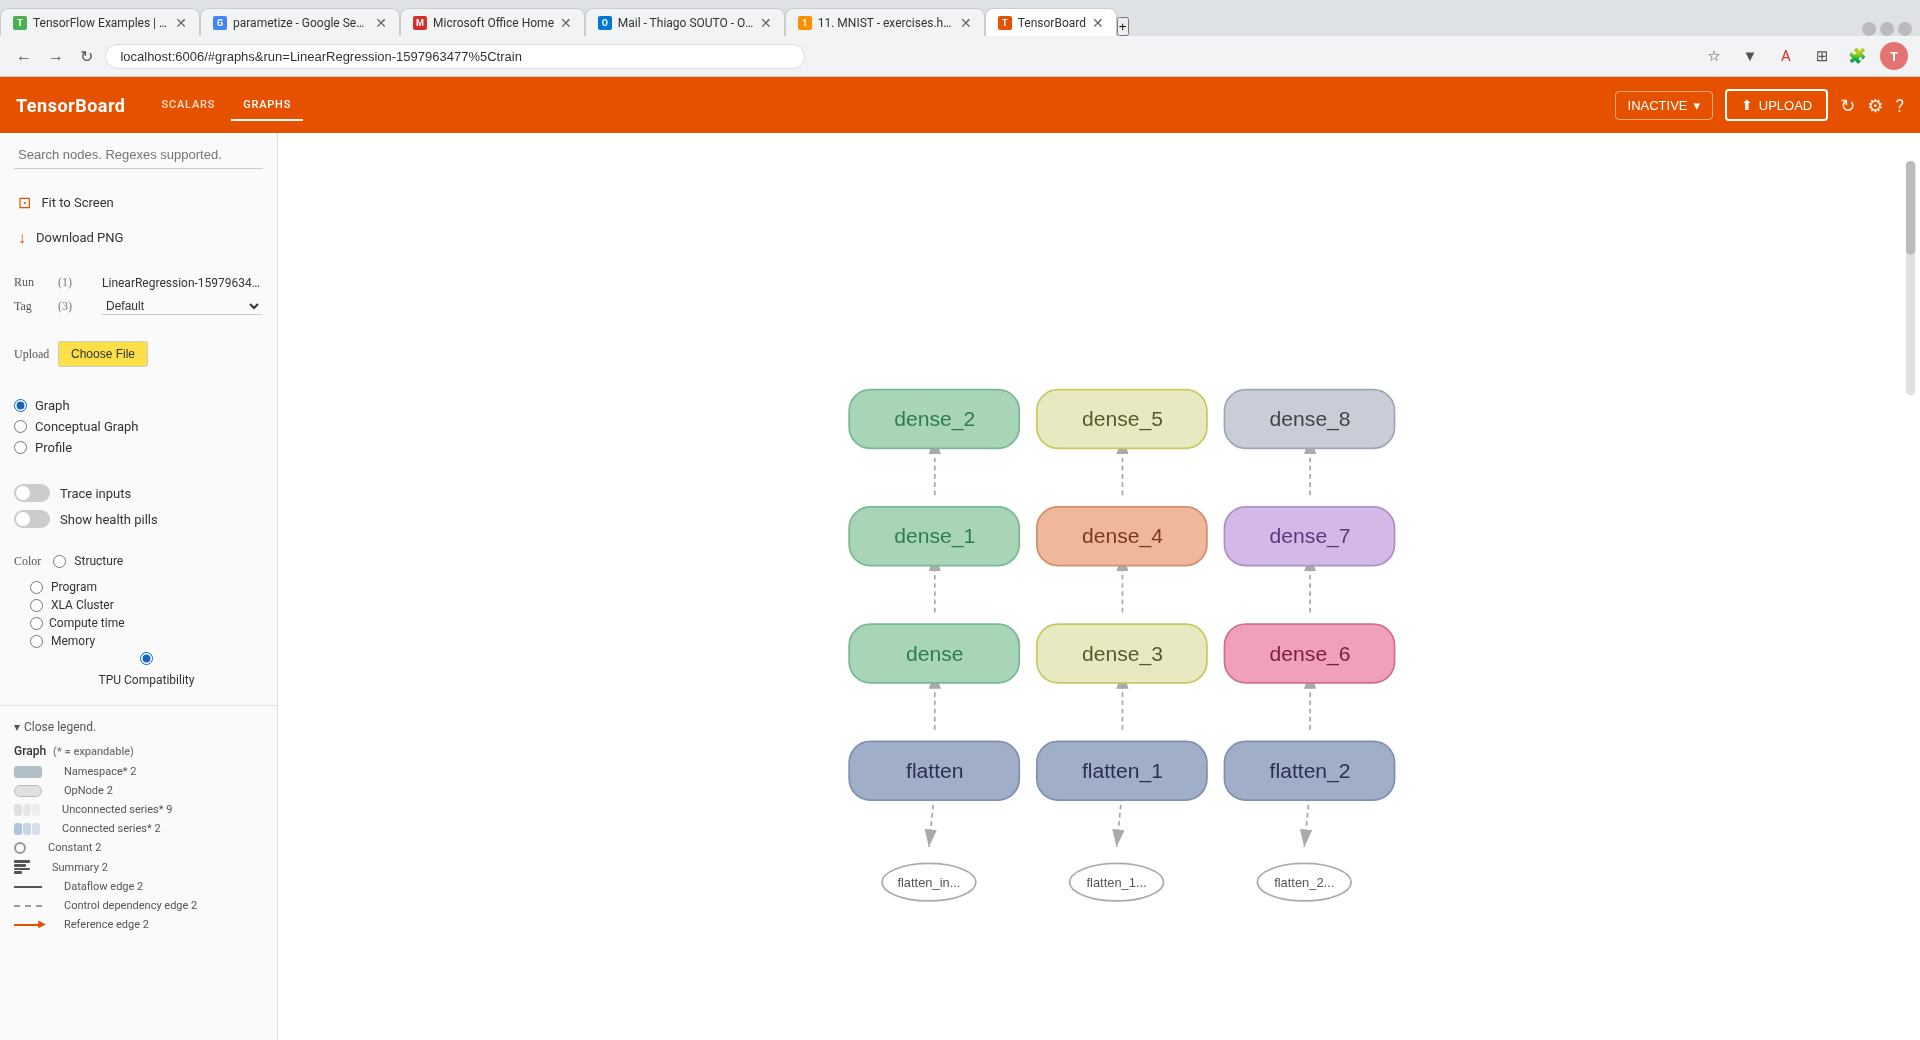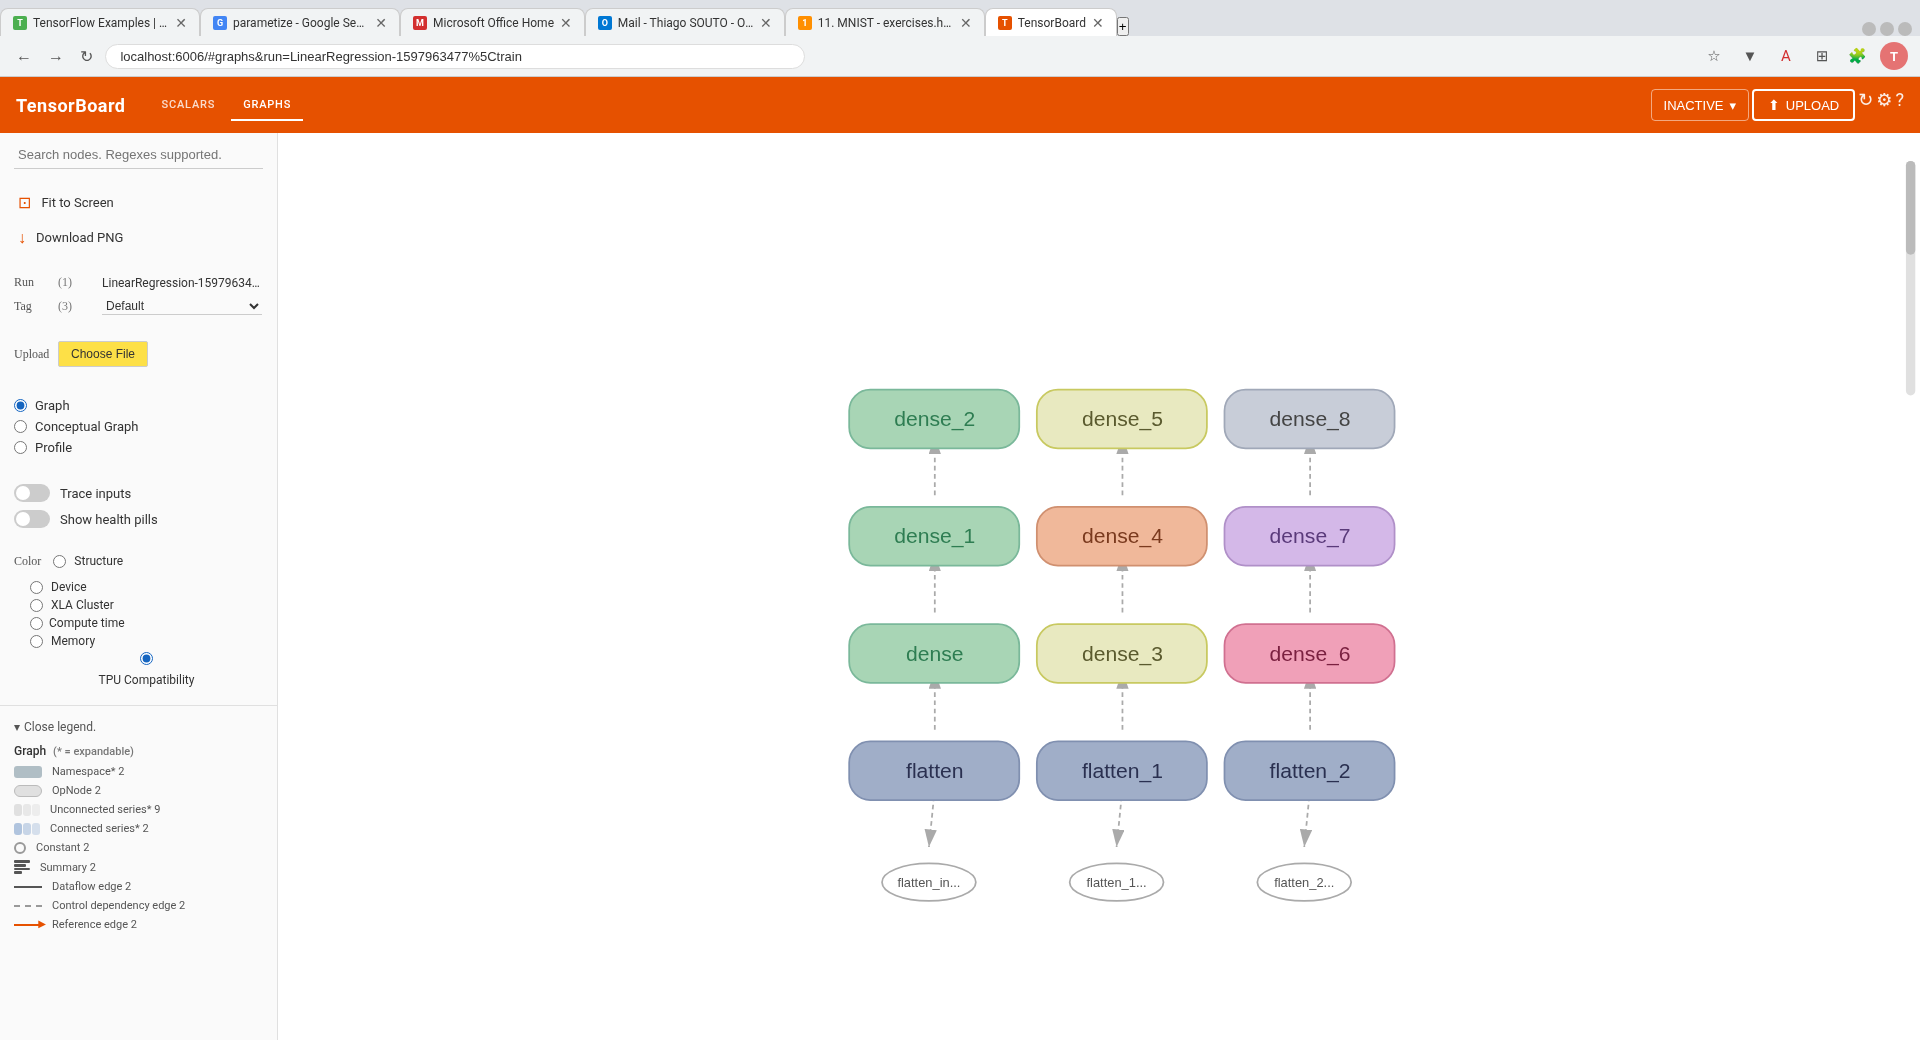--- a/index.html
+++ b/index.html
@@ -21,21 +21,21 @@
     .nav-icon { width: 28px; height: 28px; border-radius: 50%; display: flex; align-items: center; justify-content: center; cursor: pointer; color: #555; font-size: 15px; }
     .profile-circle { width: 28px; height: 28px; border-radius: 50%; background: #e57373; color: white; display: flex; align-items: center; justify-content: center; font-size: 13px; font-weight: bold; }
 
     
     .app { display: flex; flex-direction: column; height: calc(1040px - 72px); background: #fff; }
     .app-header { background: #E65100; color: white; display: flex; align-items: center; padding: 0 16px; height: 56px; gap: 24px; }
     .app-logo { font-size: 18px; font-weight: bold; color: white; letter-spacing: 0.5px; }
     .app-nav { display: flex; gap: 4px; }
     .app-nav-item { color: rgba(255,255,255,0.8); padding: 8px 12px; font-size: 11px; font-weight: 500; cursor: pointer; letter-spacing: 0.8px; border-bottom: 2px solid transparent; }
     .app-nav-item.active { color: #ffffff; border-bottom: 2px solid white; }
-    .header-right { margin-left: auto; display: flex; gap: 3px; }
+    .header-right { margin-left: auto; display: flex; align-items: center; gap: 12px; }
     .inactive-btn { background: transparent; border: 1px solid rgba(255,255,255,0.5); color: white; padding: 6px 12px; border-radius: 4px; cursor: pointer; font-size: 13px; display: flex; align-items: center; gap: 6px; }
     .upload-btn { background: transparent; border: 2px solid white; color: white; padding: 6px 14px; border-radius: 4px; cursor: pointer; font-size: 13px; font-weight: 500; display: flex; align-items: center; gap: 6px; }
     .header-icon { color: white; font-size: 18px; cursor: pointer; opacity: 0.9; }
 
     
     .main-content { display: flex; flex: 1; overflow: hidden; }
 
     
     .sidebar { width: 278px; background: #fafafa; border-right: 1px solid #e0e0e0; overflow-y: auto; flex-shrink: 0; }
     .sidebar-section { padding: 8px 14px; }
@@ -68,21 +68,21 @@
     .legend-swatch { width: 24px; height: 10px; border-radius: 2px; }
     .legend-swatch.same { background: #b0bec5; }
     .legend-swatch.unique { background: #fff; border: 1px solid #ccc; }
 
     .divider { height: 1px; background: #e0e0e0; margin: 4px 0; }
 
     .legend-section { padding: 8px 14px; }
     .legend-title { font-size: 12px; color: #555; cursor: pointer; display: flex; align-items: center; gap: 4px; padding: 2px 0; }
     .graph-legend { padding: 4px 0; }
     .graph-legend-title { font-size: 12px; color: #333; font-weight: 500; padding: 4px 0; }
-    .legend-row { display: flex; align-items: center; gap: 10px; padding: 3px 0; font-size: 11px; color: #555; }
+    .legend-row { display: flex; align-items: center; gap: 22px; padding: 3px 0; font-size: 11px; color: #555; }
     .ns-rect { width: 28px; height: 12px; background: #b0bec5; border-radius: 3px; }
     .op-rect { width: 28px; height: 12px; background: #e0e0e0; border-radius: 8px; border: 1px solid #bbb; }
     .series-rect { display: flex; gap: 1px; }
     .series-pill { width: 8px; height: 12px; background: #e0e0e0; border-radius: 3px; }
     .const-circle { width: 12px; height: 12px; border: 2px solid #999; border-radius: 50%; }
     .summary-icon { width: 16px; height: 14px; display: flex; flex-direction: column; gap: 1px; }
     .summary-bar { height: 3px; background: #555; border-radius: 1px; }
     .edge-solid { width: 28px; height: 2px; background: #555; }
     .edge-dashed { width: 28px; height: 1px; border-top: 2px dashed #999; }
     .edge-arrow { width: 28px; height: 2px; background: #E65100; position: relative; }
@@ -248,21 +248,21 @@
         <div style="display:flex;align-items:center;gap:8px;padding:4px 0;">
           <span class="sidebar-label" style="min-width:auto;">Color</span>
           <label class="color-radio-item">
             <input type="radio" name="colormode" style="">
             <span>Structure</span>
           </label>
         </div>
         <div class="color-section">
           <label class="color-radio-item" style="padding-left:16px;">
             <input type="radio" name="colormode" style="">
-            <span>Device</span>
+            <span>Program</span>
           </label>
           <label class="color-radio-item" style="padding-left:16px;">
             <input type="radio" name="colormode" style="">
             <span>XLA Cluster</span>
           </label>
           <label class="color-radio-item" style="padding-left:16px;gap:6px;">
             <input type="radio" name="colormode" style="">
             <span>Compute time</span>
           </label>
           <label class="color-radio-item" style="padding-left:16px;">

